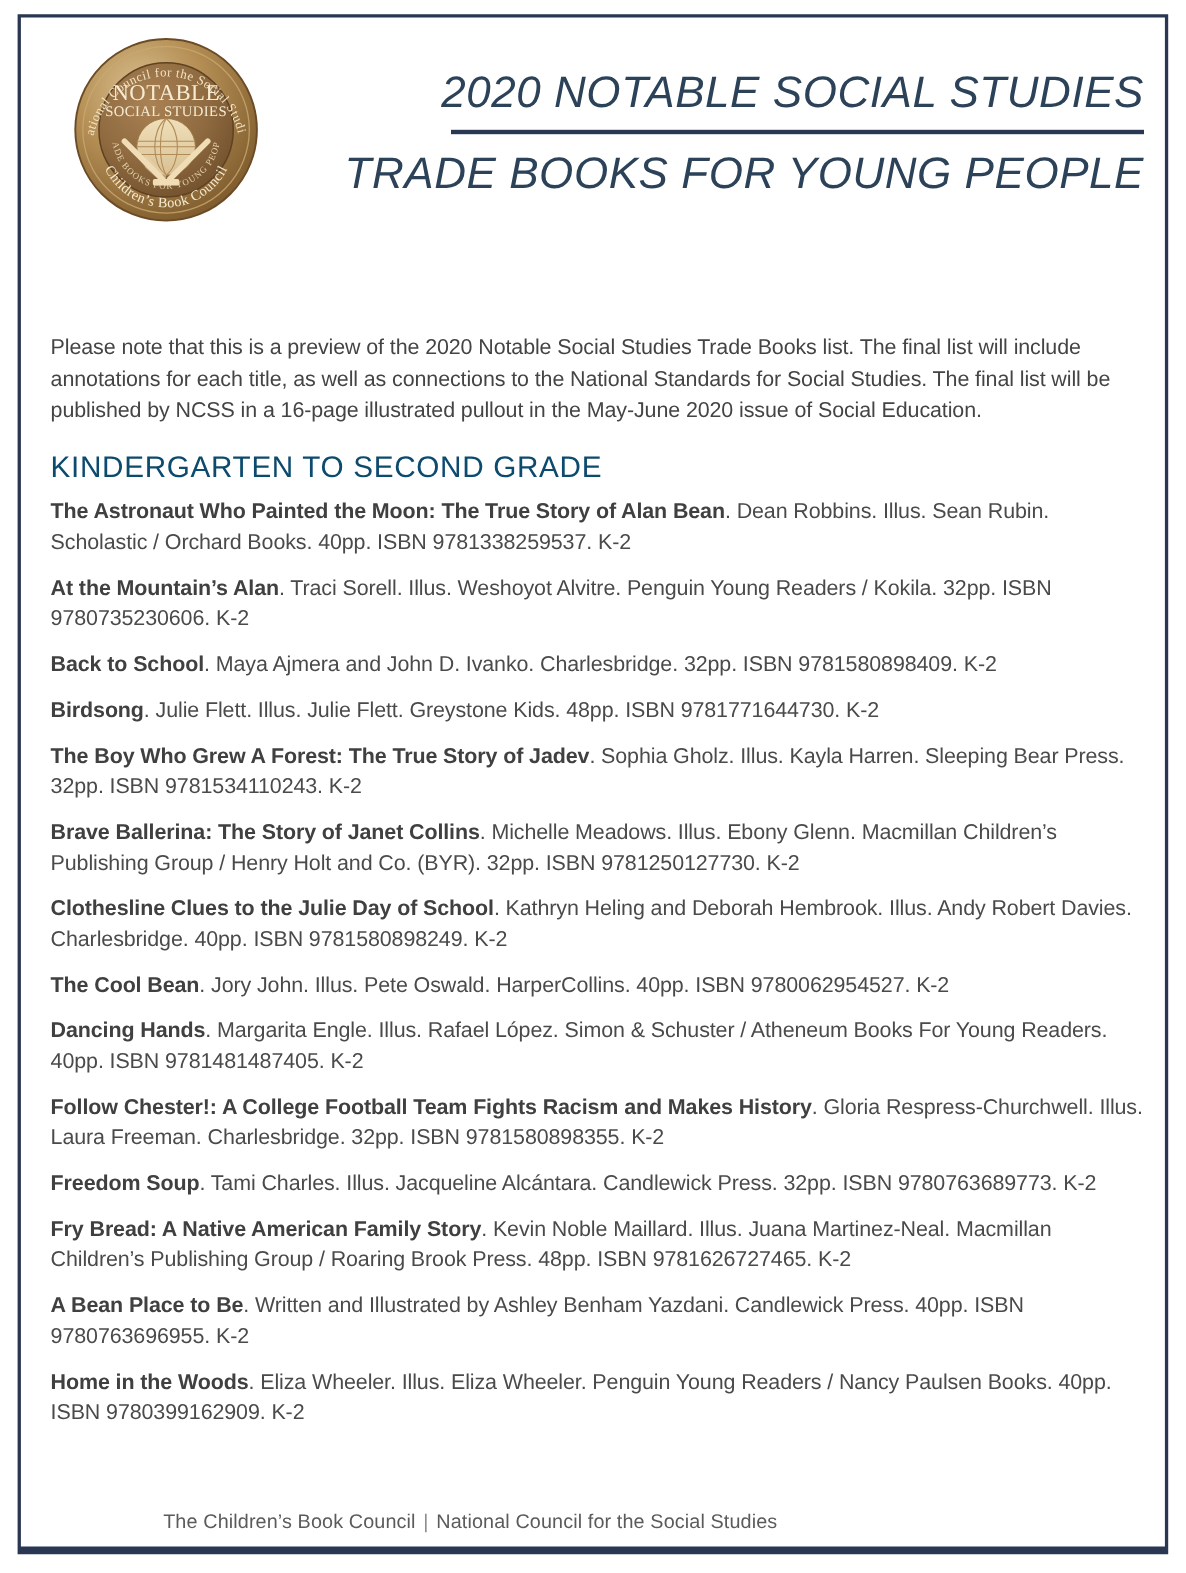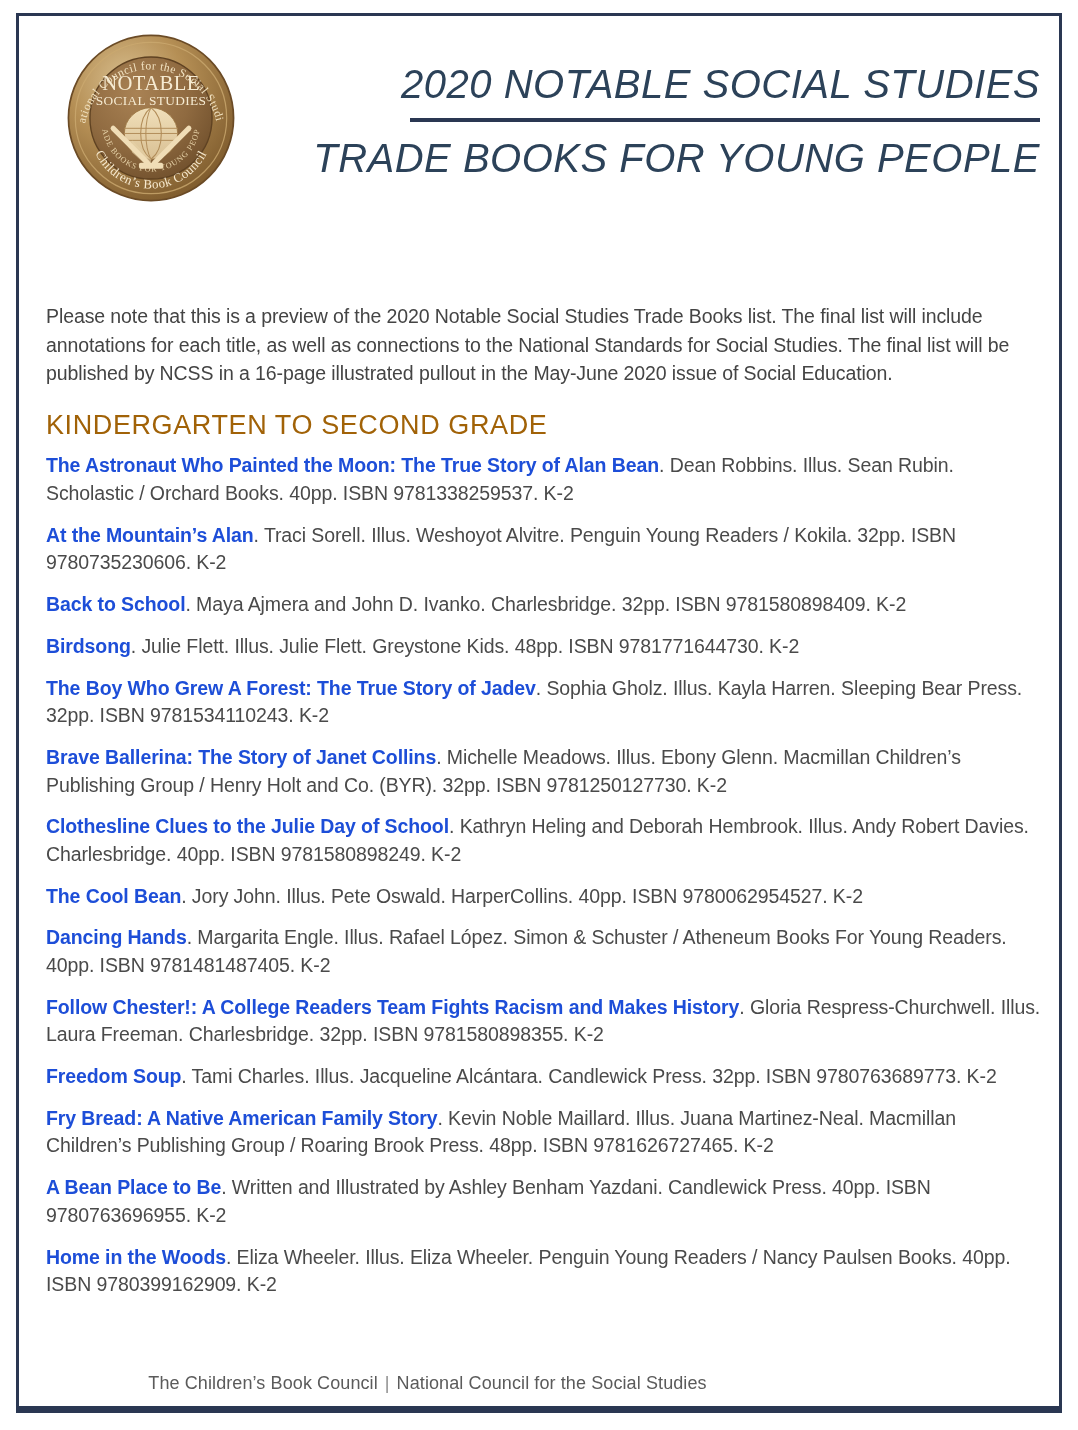--- a/index.html
+++ b/index.html
@@ -99,42 +99,42 @@
     color: #444444;
     max-width: 982px;
     letter-spacing: -0.1px;
   }
 
   
   .section-heading {
     margin-bottom: 11px;
     font-size: 27px;
     letter-spacing: 0.6px;
-    color: #a16207;
+    color: #0c4a6e;
     font-weight: 400;
   }
 
   .book-list {
     margin: 0;
     padding: 0;
     list-style: none;
   }
 
   .book-entry {
     font-size: 19.5px;
     line-height: 1.42;
     color: #4a4a4a;
     margin-bottom: 14px;
     max-width: 996px;
     letter-spacing: -0.1px;
   }
 
   .book-title {
     font-weight: bold;
-    color: #1d4ed8;
+    color: #404040;
   }
 
   .book-detail {
     color: #4a4a4a;
   }
 
   
   .footer {
     position: absolute;
     left: 0;
@@ -233,21 +233,21 @@
     <ul class="book-list" id="book-list">
         <li class="book-entry"><span class="book-title">The Astronaut Who Painted the Moon: The True Story of Alan Bean</span><span class="book-detail">. Dean Robbins. Illus. Sean Rubin. Scholastic / Orchard Books. 40pp. ISBN 9781338259537. K-2</span></li>
         <li class="book-entry"><span class="book-title">At the Mountain’s Alan</span><span class="book-detail">. Traci Sorell. Illus. Weshoyot Alvitre. Penguin Young Readers / Kokila. 32pp. ISBN 9780735230606. K-2</span></li>
         <li class="book-entry"><span class="book-title">Back to School</span><span class="book-detail">. Maya Ajmera and John D. Ivanko. Charlesbridge. 32pp. ISBN 9781580898409. K-2</span></li>
         <li class="book-entry"><span class="book-title">Birdsong</span><span class="book-detail">. Julie Flett. Illus. Julie Flett. Greystone Kids. 48pp. ISBN 9781771644730. K-2</span></li>
         <li class="book-entry"><span class="book-title">The Boy Who Grew A Forest: The True Story of Jadev</span><span class="book-detail">. Sophia Gholz. Illus. Kayla Harren. Sleeping Bear Press. 32pp. ISBN 9781534110243. K-2</span></li>
         <li class="book-entry"><span class="book-title">Brave Ballerina: The Story of Janet Collins</span><span class="book-detail">. Michelle Meadows. Illus. Ebony Glenn. Macmillan Children’s Publishing Group / Henry Holt and Co. (BYR). 32pp. ISBN 9781250127730. K-2</span></li>
         <li class="book-entry"><span class="book-title">Clothesline Clues to the Julie Day of School</span><span class="book-detail">. Kathryn Heling and Deborah Hembrook. Illus. Andy Robert Davies. Charlesbridge. 40pp. ISBN 9781580898249. K-2</span></li>
         <li class="book-entry"><span class="book-title">The Cool Bean</span><span class="book-detail">. Jory John. Illus. Pete Oswald. HarperCollins. 40pp. ISBN 9780062954527. K-2</span></li>
         <li class="book-entry"><span class="book-title">Dancing Hands</span><span class="book-detail">. Margarita Engle. Illus. Rafael López. Simon &amp; Schuster / Atheneum Books For Young Readers. 40pp. ISBN 9781481487405. K-2</span></li>
-        <li class="book-entry"><span class="book-title">Follow Chester!: A College Readers Team Fights Racism and Makes History</span><span class="book-detail">. Gloria Respress-Churchwell. Illus. Laura Freeman. Charlesbridge. 32pp. ISBN 9781580898355. K-2</span></li>
+        <li class="book-entry"><span class="book-title">Follow Chester!: A College Football Team Fights Racism and Makes History</span><span class="book-detail">. Gloria Respress-Churchwell. Illus. Laura Freeman. Charlesbridge. 32pp. ISBN 9781580898355. K-2</span></li>
         <li class="book-entry"><span class="book-title">Freedom Soup</span><span class="book-detail">. Tami Charles. Illus. Jacqueline Alcántara. Candlewick Press. 32pp. ISBN 9780763689773. K-2</span></li>
         <li class="book-entry"><span class="book-title">Fry Bread: A Native American Family Story</span><span class="book-detail">. Kevin Noble Maillard. Illus. Juana Martinez-Neal. Macmillan Children’s Publishing Group / Roaring Brook Press. 48pp. ISBN 9781626727465. K-2</span></li>
         <li class="book-entry"><span class="book-title">A Bean Place to Be</span><span class="book-detail">. Written and Illustrated by Ashley Benham Yazdani. Candlewick Press. 40pp. ISBN 9780763696955. K-2</span></li>
         <li class="book-entry"><span class="book-title">Home in the Woods</span><span class="book-detail">. Eliza Wheeler. Illus. Eliza Wheeler. Penguin Young Readers / Nancy Paulsen Books. 40pp. ISBN 9780399162909. K-2</span></li>
       </ul>
 
   </div>
 
   <div class="footer">
     <span>The Children’s Book Council</span><span class="footer-sep">|</span><span>National Council for the Social Studies</span>

